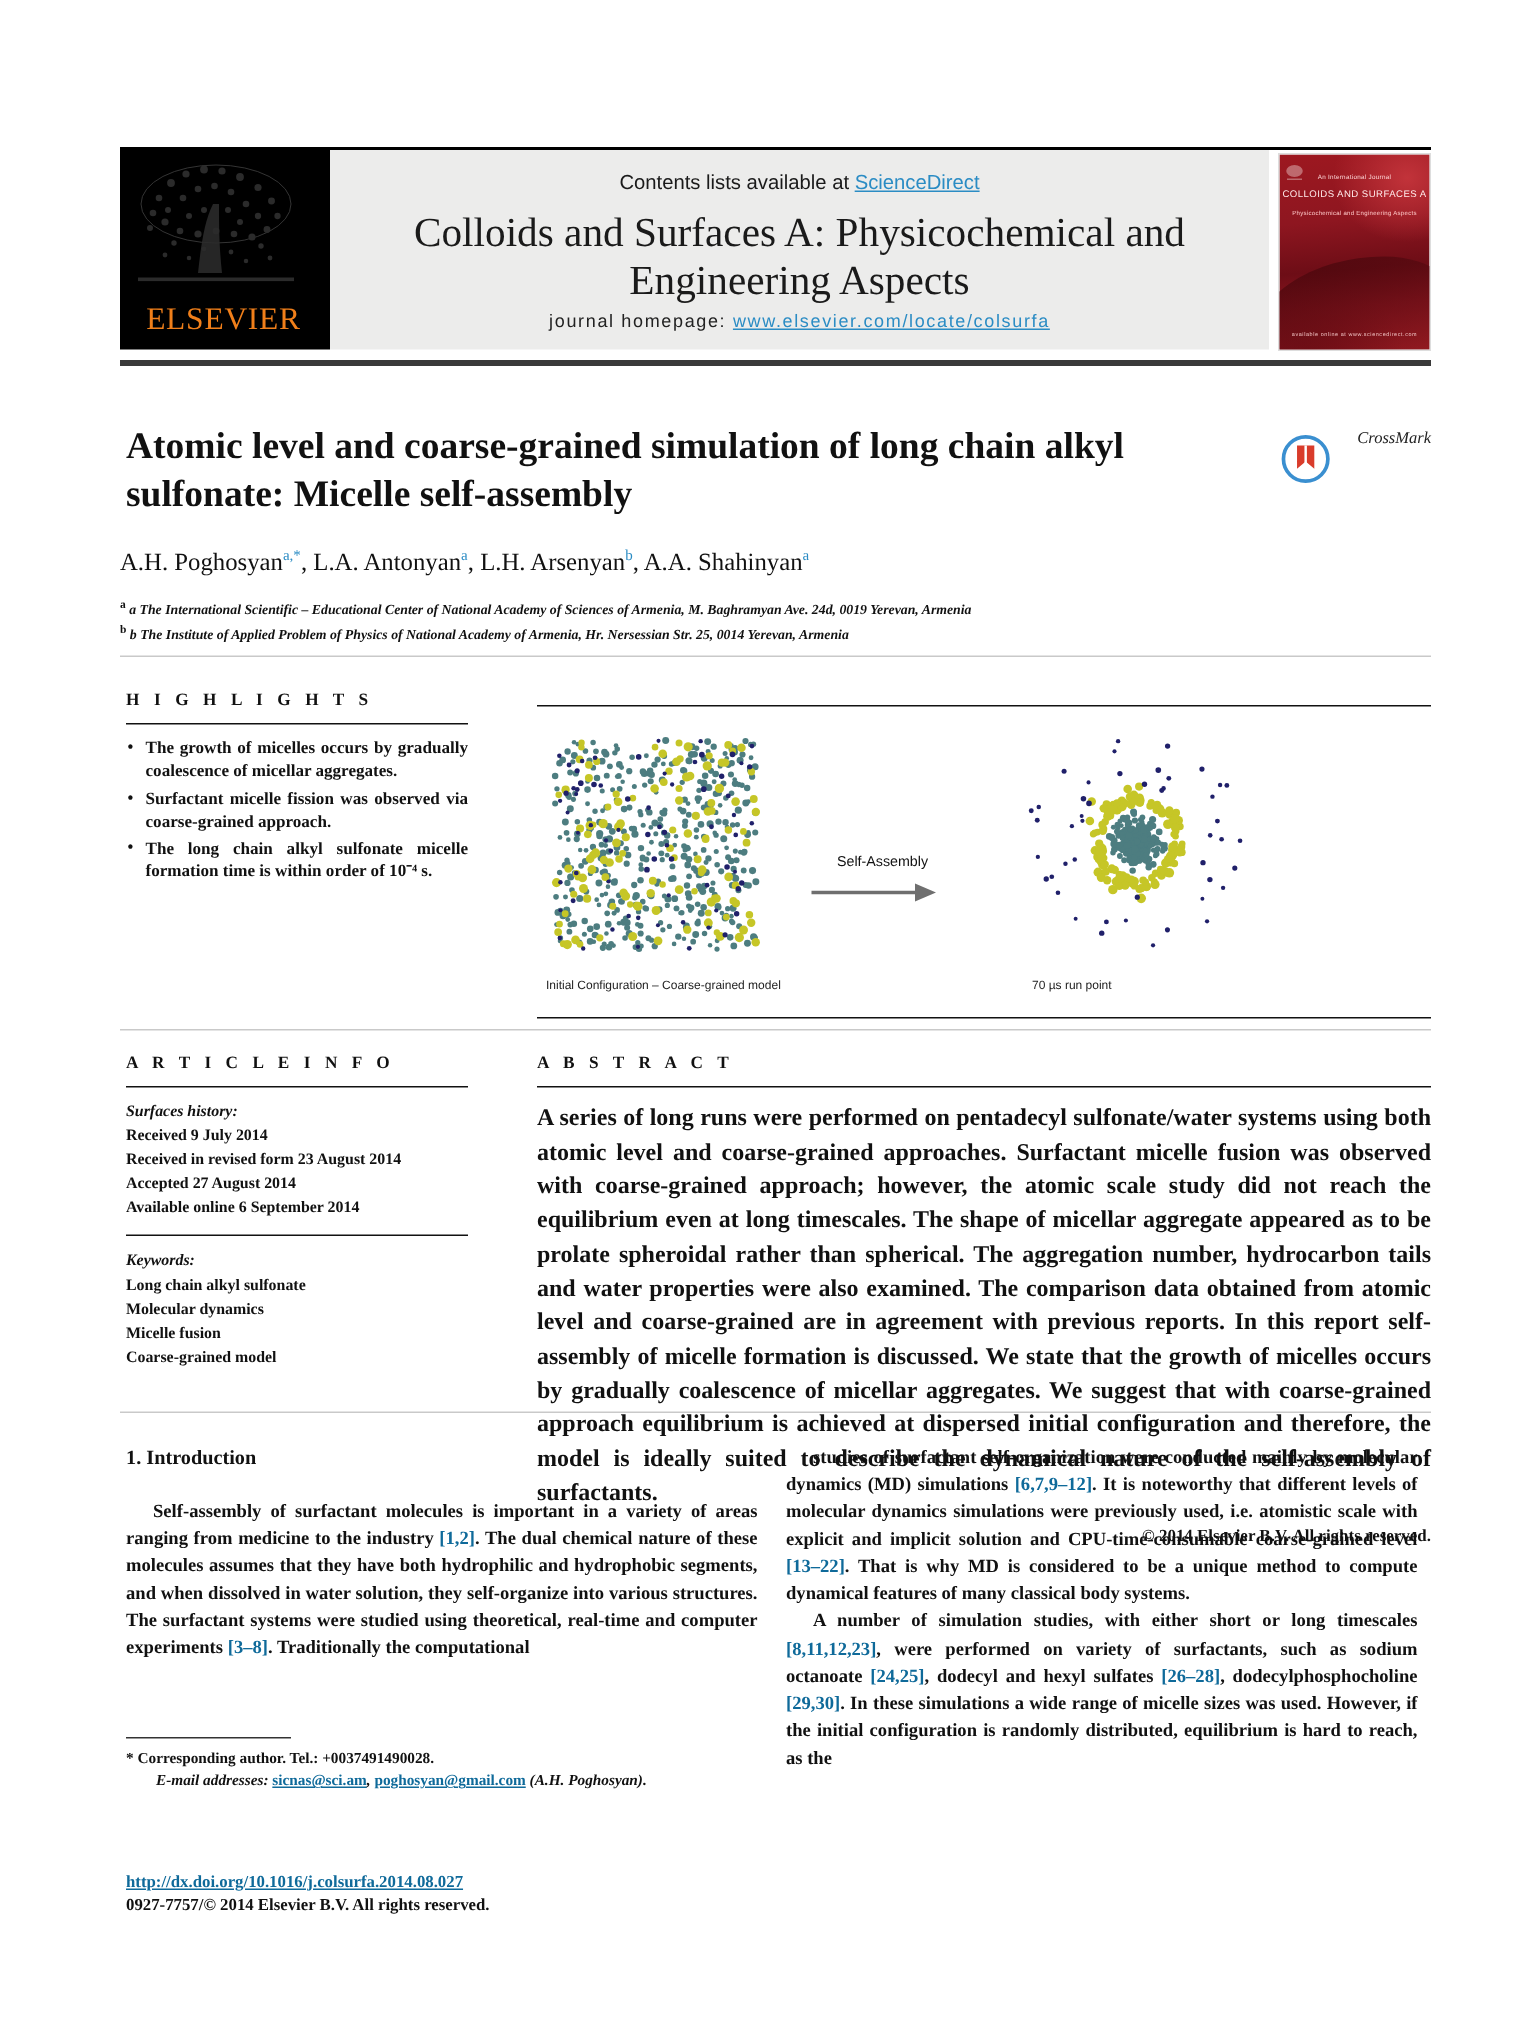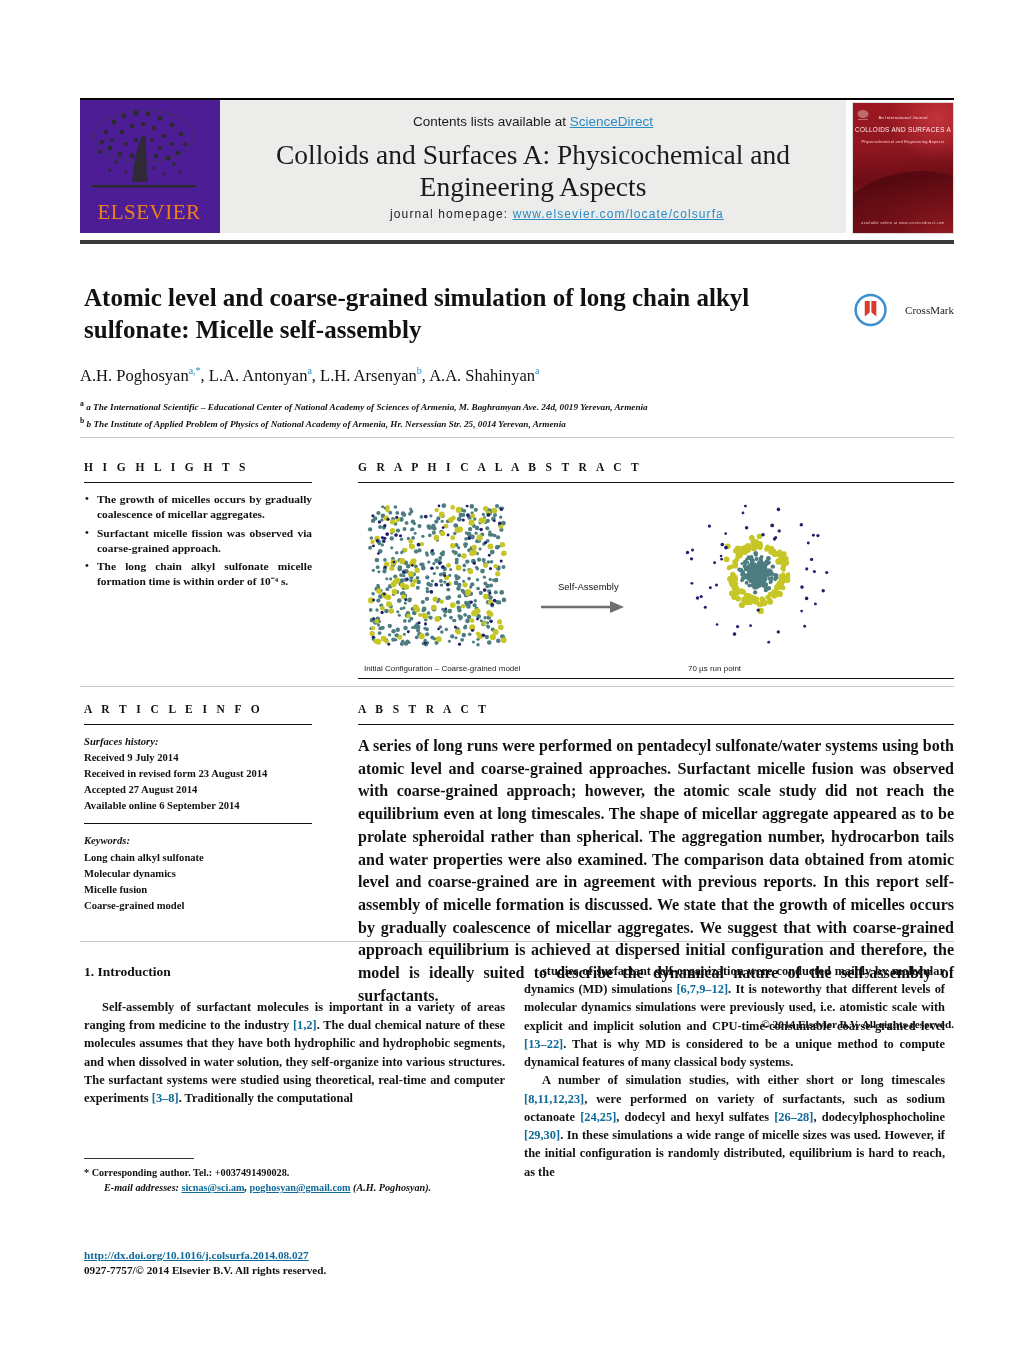--- a/index.html
+++ b/index.html
@@ -52,21 +52,21 @@
     position: relative;
     width: 874px;
     height: 133px;
     display: flex;
     align-items: stretch;
   }
   .elsevier-block {
     width: 140px;
     flex: 0 0 140px;
     position: relative;
-    background: #4c1d95;
+    background: #000000;
   }
   .tree-logo {
     position: absolute;
     left: 6px; top: 6px;
     width: 120px;
     height: 92px;
     overflow: hidden;
   }
   .elsevier-word {
     position: absolute;
@@ -105,21 +105,20 @@
   }
   .homepage-line {
     position: absolute;
     left: 0;
     bottom: 12px;
     width: 100%;
     font-family: "Liberation Sans", sans-serif;
     font-size: 12px;
     letter-spacing: 1.1px;
     color: #222;
-    padding-left: 24px;
   }
   .homepage-line .url { color: #2b8cc4; }
   .cover-block {
     width: 108px;
     flex: 0 0 108px;
     background: #fff;
     position: relative;
   }
   .cover-img {
     position: absolute;
@@ -200,22 +199,23 @@
     font-weight: bold;
     margin: 4px;
   }
   .crossmark {
     position: absolute;
     right: 0;
     top: 8px;
     width: 100px;
     height: 48px;
     display: flex;
-    align-items: center;
+    align-items: flex-start;
     gap: 18px;
+    font-style: italic;
   }
   .crossmark-text {
     font-family: "Liberation Serif", serif;
     font-size: 11px;
     color: #222;
   }
   .authors {
     margin-top: 20px;
     font-family: "Liberation Serif", serif;
     font-size: 16.5px;
@@ -564,21 +564,20 @@
     <div class="sec-head">H I G H L I G H T S</div>
     <div class="sec-rule"></div>
     <ul class="hl-list">
       <li>The growth of micelles occurs by gradually coalescence of micellar aggregates.</li>
       <li>Surfactant micelle fission was observed via coarse-grained approach.</li>
       <li>The long chain alkyl sulfonate micelle formation time is within order of 10⁻⁴ s.</li>
     </ul>
   </div>
 
   <div class="ga-col">
-    <div class="sec-head">G R A P H I C A L   A B S T R A C T</div>
     <div class="sec-rule"></div>
     <div class="ga-figure">
       <svg id="ga-svg" width="596" height="160" viewBox="0 0 596 160">
           <circle cx="127.6" cy="26.9" r="2.11" fill="#4d7d80"></circle>
           <circle cx="131.2" cy="147.6" r="2.26" fill="#4d7d80"></circle>
           <circle cx="98.0" cy="142.8" r="1.50" fill="#4d7d80"></circle>
           <circle cx="112.7" cy="92.0" r="1.66" fill="#4d7d80"></circle>
           <circle cx="120.1" cy="144.2" r="1.64" fill="#4d7d80"></circle>
           <circle cx="118.1" cy="38.2" r="1.64" fill="#4d7d80"></circle>
           <circle cx="60.1" cy="132.1" r="2.33" fill="#4d7d80"></circle>

